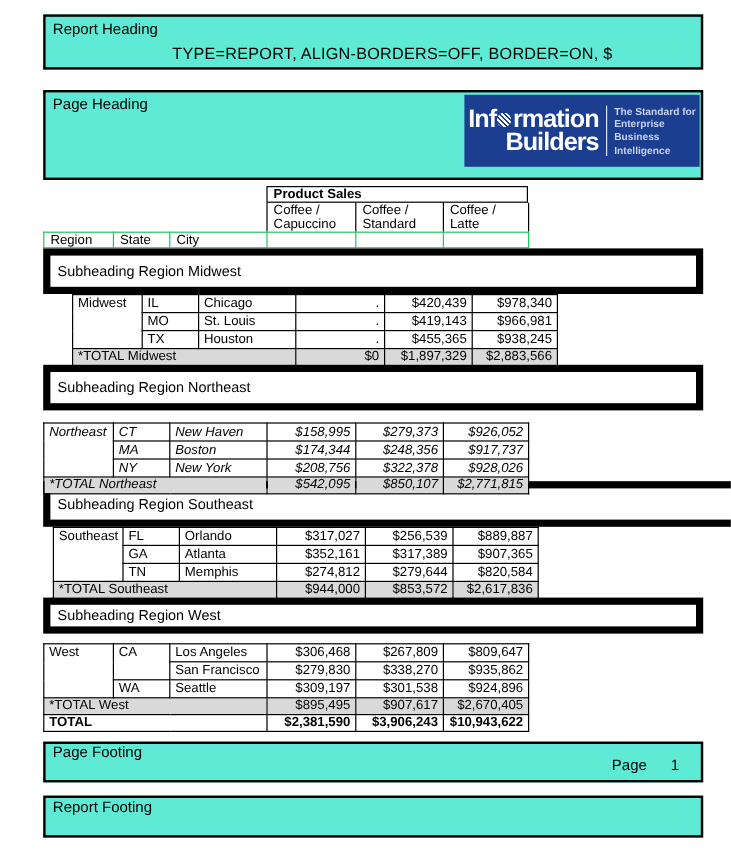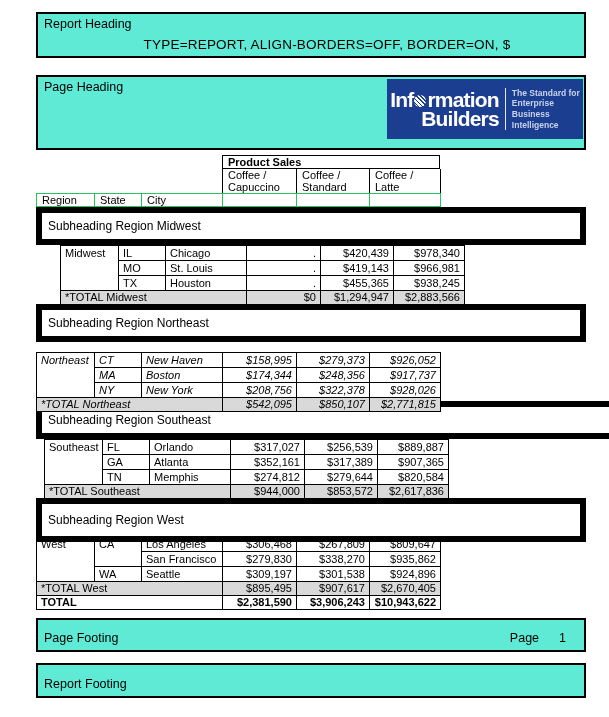--- a/index.html
+++ b/index.html
@@ -19,21 +19,21 @@
   .ps-box{border:1px solid #000;font-weight:bold;font-size:11px;line-height:12px;padding-left:5px;}
   table{border-collapse:collapse;table-layout:fixed;}
   .coffee td{border-left:1px solid #000;border-right:1px solid #000;border-top:none;border-bottom:none;font-size:11px;line-height:11.5px;padding:1px 0 0 5px;vertical-align:top;white-space:nowrap;overflow:hidden;}
   .hdr td{border:1px solid #22c55e;font-size:11px;font-weight:normal;height:12px;line-height:12px;padding:0 5px;white-space:nowrap;overflow:hidden;}
   .band{border:6px solid #000000;display:flex;align-items:center;font-weight:normal;font-size:12px;padding-left:6px;background:#fff;}
   .sec td{border:1px solid #000;font-size:11px;height:14px;line-height:14px;padding:0 4px;white-space:nowrap;overflow:hidden;}
   .sec .region-cell{vertical-align:top;}
   .num{text-align:right;}
   .trow td{background:#d9d9d9;height:13px;line-height:13px;}
   .grand td{font-weight:bold;height:13px;line-height:13px;}
-  .foot-label{position:absolute;left:6px;bottom:5px;font-size:12.5px;}
+  .foot-label{position:absolute;left:6px;bottom:16px;font-size:12.5px;}
   .page-num{position:absolute;right:18px;bottom:5px;font-size:12.5px;display:flex;gap:20px;}
 </style>
 </head>
 <body>
 
 <div class="abs frame" style="left:36px;top:12px;width:550px;height:46px;">
   <div class="box-label">Report Heading</div>
   <div class="type-line">TYPE=REPORT, ALIGN-BORDERS=OFF, BORDER=ON, $</div>
 </div>
 
@@ -96,21 +96,21 @@
     <td></td>
     <td></td>
     <td></td>
   </tr>
 </tbody>
   </table>
 
 <div class="abs band" style="left:36px;top:207px;width:550px;height:38px;">Subheading Region Midwest</div>
 <div class="abs band" style="left:36px;top:304px;width:550px;height:38px;">Subheading Region Northeast</div>
 <div class="abs band" style="left:36px;top:401px;width:609px;height:38px;">Subheading Region Southeast</div>
-<div class="abs band" style="left:36px;top:498px;width:550px;height:44px;">Subheading Region West</div>
+<div class="abs band" style="left:36px;top:498px;width:550px;height:30px;">Subheading Region West</div>
 
 <table class="abs sec" style="left:36px;top:245px;width:404px;margin-left:24px;">
   <colgroup>
       <col style="width:58px">
       <col style="width:47px">
       <col style="width:81px">
       <col style="width:74px">
       <col style="width:73px">
       <col style="width:71px">
     </colgroup>
@@ -133,21 +133,21 @@
   <tr>
     <td>TX</td>
     <td>Houston</td>
     <td class="num">.</td>
     <td class="num">$455,365</td>
     <td class="num">$938,245</td>
   </tr>
   <tr class="trow">
     <td colspan="3">*TOTAL Midwest</td>
     <td class="num">$0</td>
-    <td class="num">$1,294,947</td>
+    <td class="num">$1,897,329</td>
     <td class="num">$2,883,566</td>
   </tr>
 </tbody>
   </table>
 
 <table class="abs sec" style="left:36px;top:352px;width:404px;font-style:italic;">
   <colgroup>
       <col style="width:58px">
       <col style="width:47px">
       <col style="width:81px">

